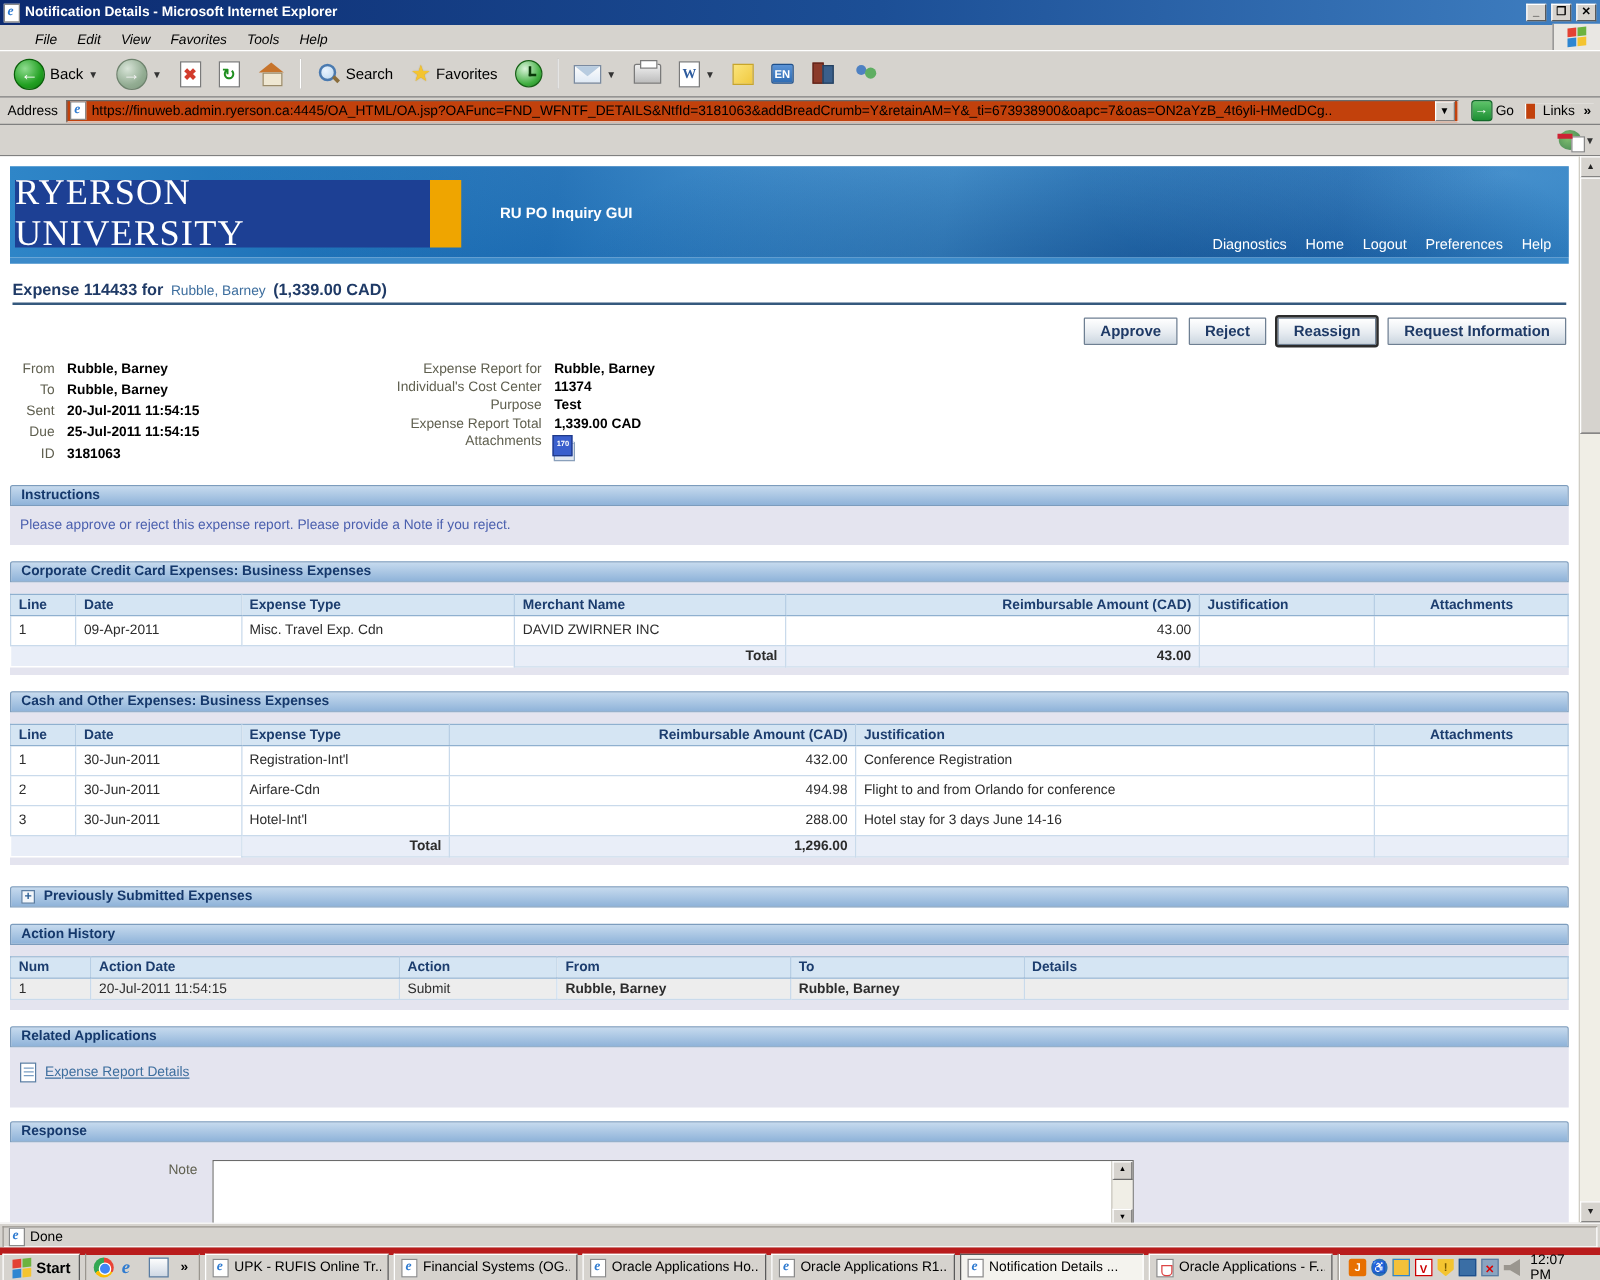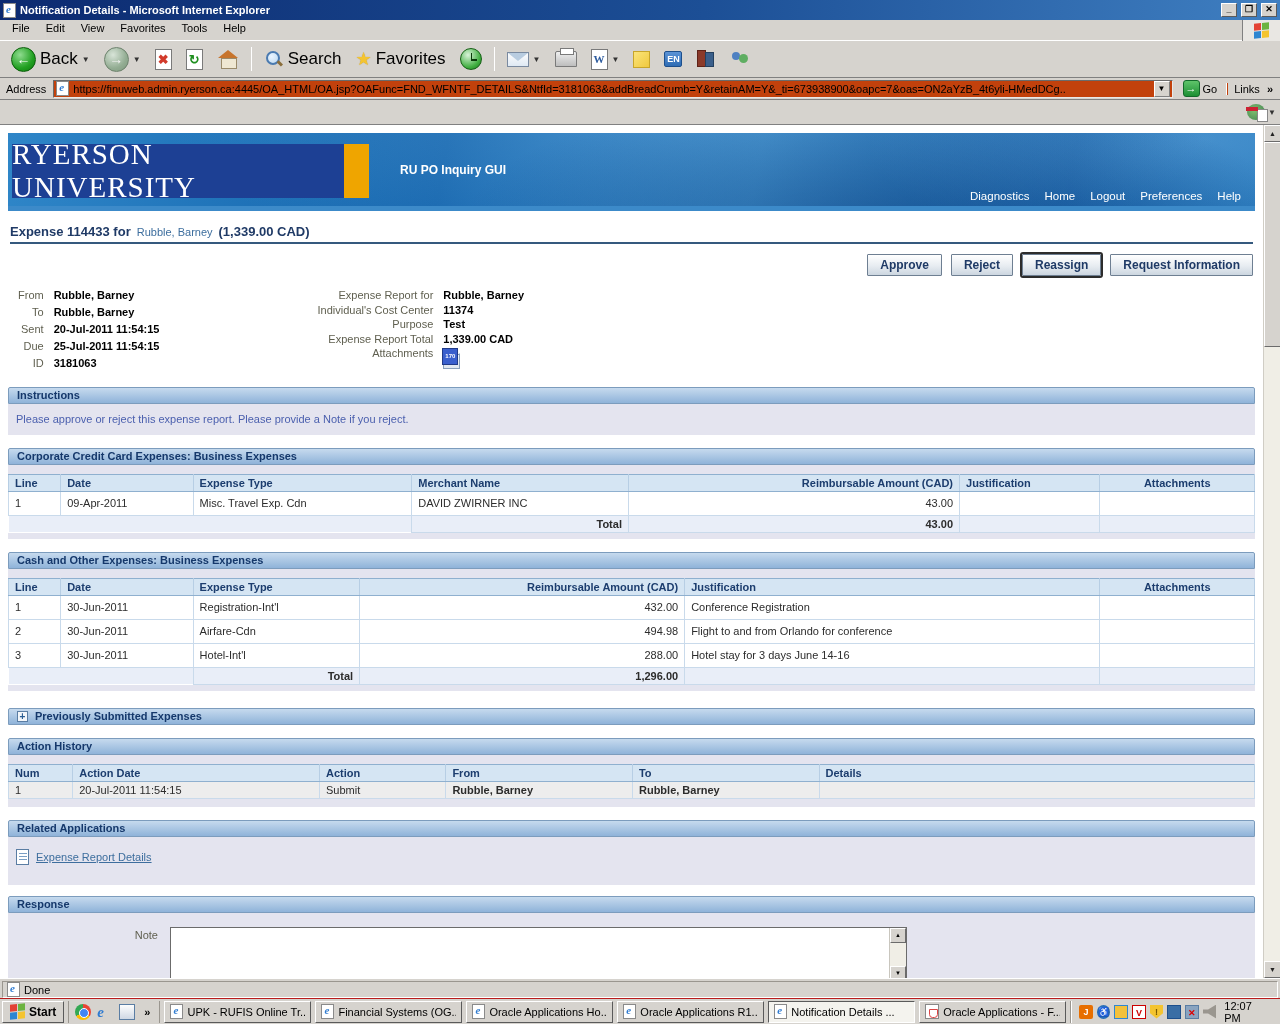--- a/index.html
+++ b/index.html
@@ -7,30 +7,30 @@
   body { font-family:"Liberation Sans", sans-serif; font-size:11px; color:#000; }
   .screen { width:1280px; height:1024px; display:flex; flex-direction:column; background:#d6d3ce; overflow:hidden; }
 
   
   .titlebar { height:20px; background:linear-gradient(90deg,#0c2a70 0%,#1c4f96 55%,#3f7fc1 100%); display:flex; align-items:center; padding:0 3px; gap:4px; }
   .titlebar .t-title { color:#fff; font-weight:bold; font-size:11px; flex:1; }
   .winbtn { width:16px; height:14px; background:#d6d3ce; border:1px solid; border-color:#fff #5a5a5a #5a5a5a #fff; font-size:9px; line-height:11px; text-align:center; font-weight:bold; color:#000; }
   .ie-page { width:13px; height:15px; background:#fff; border:1px solid #8a8a8a; position:relative; display:inline-block; }
   .ie-page::after { content:"e"; position:absolute; left:2px; top:-1px; font:italic bold 11px "Liberation Serif", serif; color:#2f7bd0; }
 
-  .menubar { height:21px; display:flex; align-items:flex-start; border-bottom:1px solid #fff; padding-left:4px; }
+  .menubar { height:21px; display:flex; align-items:flex-end; border-bottom:1px solid #fff; padding-left:20px;font-style:italic; }
   .menu-item { padding:2px 8px; cursor:default; }
   .winflag-box { margin-left:auto; width:38px; height:21px; display:flex; align-items:center; justify-content:center; border-left:1px solid #808080; background:#e9e7e3; }
   .winflag { display:grid; grid-template-columns:7px 7px; grid-template-rows:7px 7px; gap:1px; transform:skewY(-6deg); }
   .winflag span:nth-child(1){background:#e34234;} .winflag span:nth-child(2){background:#6cb33f;}
   .winflag span:nth-child(3){background:#2e86d1;} .winflag span:nth-child(4){background:#f4c430;}
 
   .toolbar { height:37px; display:flex; align-items:center; gap:4px; padding:0 6px; border-bottom:1px solid #808080; }
   .tb-btn { display:flex; align-items:center; gap:4px; padding:2px 4px; border:1px solid transparent; }
-  .tb-label { font-size:17px; }
+  .tb-label { font-size:12px; }
   .circ { width:25px; height:25px; border-radius:50%; display:flex; align-items:center; justify-content:center; color:#fff; font-weight:bold; font-size:14px; }
   .circ.back { background:radial-gradient(circle at 35% 30%, #8fdc8f, #22a022 60%, #0c7a0c); border:1px solid #0a5f0a; }
   .circ.fwd  { background:radial-gradient(circle at 35% 30%, #d8e4d8, #93ad93 60%, #7d977d); border:1px solid #6d826d; color:#f2f2f2; }
   .drop { font-size:8px; color:#333; }
   .vsep { width:1px; height:24px; background:#808080; border-right:1px solid #fff; margin:0 3px; }
   .doc-ic { width:17px; height:21px; background:#fff; border:1px solid #7a7a7a; position:relative; display:flex; align-items:center; justify-content:center; font-weight:bold; }
   .stop-x { color:#d23b2c; font-size:13px; }
   .refresh-a { color:#1f8f1f; font-size:13px; }
   .star { font-size:18px; color:#f4c430; text-shadow:0 0 1px #b8922a; }
   .hist { width:22px; height:22px; border-radius:50%; background:radial-gradient(circle at 35% 30%, #d9f3d9, #3fae3f 65%, #1d7a1d); border:1px solid #166016; position:relative; }
@@ -55,21 +55,21 @@
   .mag::before { content:""; position:absolute; left:2px; top:2px; width:10px; height:10px; border:2px solid #4a7ab0; border-radius:50%; background:radial-gradient(circle at 35% 35%, #eaf4ff, #bcd8ef); }
   .mag::after { content:""; position:absolute; left:13px; top:13px; width:6px; height:2.5px; background:#8a6d3b; transform:rotate(45deg); }
 
   .addressbar { height:22px; display:flex; align-items:center; gap:5px; padding:0 4px; border-bottom:1px solid #808080; }
   .addr-label { padding:0 2px; }
   .addr-input { flex:1; height:18px; background:#c2410c; border:1px solid; border-color:#6b6b6b #e8e8e8 #e8e8e8 #6b6b6b; display:flex; align-items:center; gap:4px; padding:0 2px; overflow:hidden; white-space:nowrap; }
   .addr-url { font-size:11px; overflow:hidden; text-overflow:ellipsis; flex:1; }
   .addr-dd { width:16px; height:16px; background:#d6d3ce; border:1px solid; border-color:#fff #808080 #808080 #fff; text-align:center; font-size:8px; line-height:14px; }
   .go-btn { display:flex; align-items:center; gap:3px; padding:1px 4px; border:1px solid transparent; }
   .go-ic { width:17px; height:17px; border-radius:3px; background:linear-gradient(#5fc46a,#1d8f34); border:1px solid #13692a; color:#fff; font-weight:bold; text-align:center; line-height:15px; font-size:11px; }
-  .links-sec { display:flex; align-items:center; gap:4px; padding-left:6px; border-left:1px solid #c2410c; box-shadow:-1px 0 0 #fff; }
+  .links-sec { display:flex; align-items:center; gap:4px; padding-left:6px; border-left:7px solid #c2410c; box-shadow:-1px 0 0 #fff; }
 
   .secondbar { height:25px; display:flex; align-items:center; justify-content:flex-end; border-bottom:1px solid #808080; padding-right:4px; gap:3px; }
   .adobe-ic { width:18px; height:16px; position:relative; background:radial-gradient(circle at 40% 40%, #7fbf6f, #3f7f4f); border-radius:50%; }
   .adobe-ic::before { content:""; position:absolute; right:-3px; bottom:-2px; width:9px; height:11px; background:#fff; border:1px solid #888; }
   .adobe-ic::after { content:""; position:absolute; left:-1px; top:3px; width:12px; height:4px; background:#c23; }
 
   
   .viewport { flex:1; position:relative; background:#fff; overflow:hidden; padding:8px 25px 0 8px; }
   .vscroll { position:absolute; right:0; top:0; bottom:0; width:17px; background:#f0eee6; border-left:1px solid #d0cdc5; }
   .sb-btn { position:absolute; left:0; width:17px; height:17px; background:#d6d3ce; border:1px solid; border-color:#fff #6b6b6b #6b6b6b #fff; font-size:7px; text-align:center; line-height:15px; color:#222; }
@@ -144,21 +144,21 @@
 
   
   .statusbar { height:20px; display:flex; align-items:stretch; gap:2px; padding:2px 2px 1px 2px; border-top:1px solid #fff;flex-direction:column; }
   .pane { border:1px solid; border-color:#9a968f #fff #fff #9a968f; display:flex; align-items:center; gap:4px; padding:0 4px; }
   .pane.main { flex:1; }
   .pane.tiny { width:22px; }
   .pane.zone { width:150px; }
   .globe { width:13px; height:13px; border-radius:50%; background:radial-gradient(circle at 35% 35%, #bfe8ff, #2f9e44 55%, #1565c0); border:1px solid #0d47a1; }
 
   
-  .taskbar { height:26px; background:#d6d3ce; border-top:1px solid #b91c1c; display:flex; align-items:center; gap:4px; padding:0 2px; }
+  .taskbar { height:26px; background:#d6d3ce; border-top:6px solid #b91c1c; display:flex; align-items:center; gap:4px; padding:0 2px; }
   .start-btn { height:22px; display:flex; align-items:center; gap:4px; padding:0 7px; background:#d6d3ce; border:1px solid; border-color:#fff #5a5a5a #5a5a5a #fff; font-weight:bold; font-size:12px; }
   .ql { display:flex; align-items:center; gap:6px; padding:0 6px; border-left:1px solid #9a968f; border-right:1px solid #9a968f; height:22px; }
   .ql-ic { width:16px; height:16px; display:inline-block; }
   .chrome-ic { border-radius:50%; background:conic-gradient(#ea4335 0 33%, #fbbc05 33% 66%, #34a853 66% 100%); position:relative; }
   .chrome-ic::after { content:""; position:absolute; left:4px; top:4px; width:8px; height:8px; border-radius:50%; background:#4285f4; border:1px solid #fff; }
   .ie-ql { font:italic bold 15px "Liberation Serif", serif; color:#2f7bd0; line-height:16px; }
   .win-ic { background:linear-gradient(#fdfdfd,#cfd8e4); border:1px solid #5a7da3; }
   .chev { font-weight:bold; font-size:11px; padding:0 3px; }
   .task-btn { height:22px; width:150px; display:flex; align-items:center; gap:4px; padding:0 5px; background:#d6d3ce;
       border:1px solid; border-color:#fff #5a5a5a #5a5a5a #fff; overflow:hidden; }

